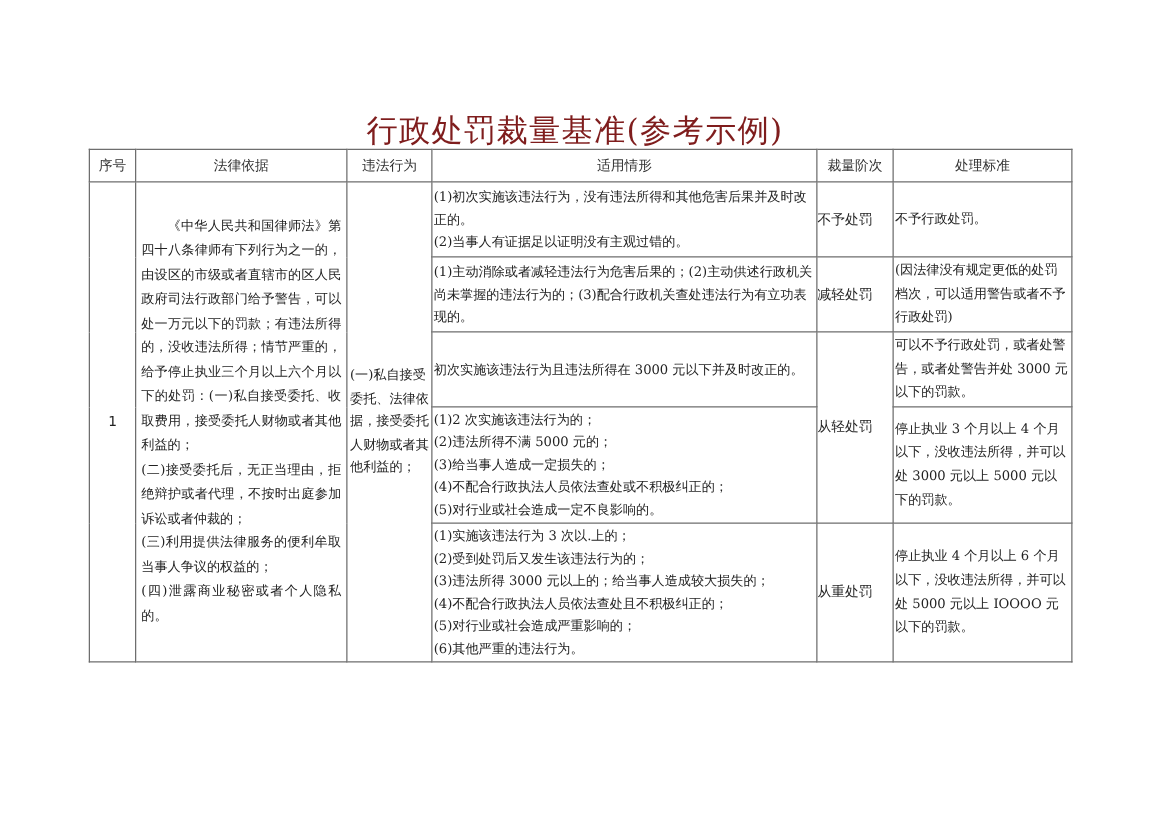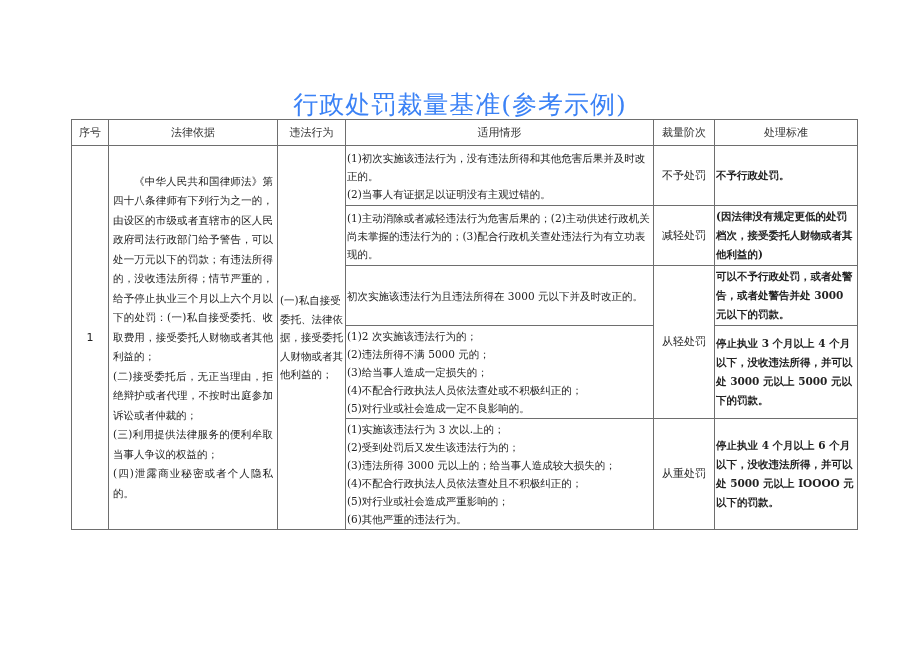--- a/index.html
+++ b/index.html
@@ -1,30 +1,30 @@
 <!DOCTYPE html>
 <html><head>
 <meta charset="utf-8">
 <style>
   html, body { margin: 0; padding: 0; background: #ffffff; }
   body { width: 920px; height: 651px; position: relative; overflow: hidden;
          font-family: "DejaVu Serif", "Liberation Serif", serif; color: #222; }
   .title { position: absolute; left: 0; width: 920px; top: 88px; text-align: center;
-           font-size: 25px; letter-spacing: 1px; color: #3b82f6; font-weight: normal; }
+           font-size: 25px; letter-spacing: 1px; color: #7f1d1d; font-weight: normal; }
   table.grid { position: absolute; left: 71px; top: 119px; width: 786px;
                border-collapse: collapse; table-layout: fixed; }
   table.grid td, table.grid th { border: 1px solid #6e6e6e; padding: 0; vertical-align: middle; }
   th { font-weight: normal; font-size: 11px; color: #333; height: 25px; }
   td { font-size: 10.5px; line-height: 18px; color: #222; }
   .c-num { text-align: center; font-family: "DejaVu Sans", "Liberation Sans", sans-serif; font-size: 11px; }
   .c-basis { padding: 0 4px !important; text-align: justify; line-height: 19.5px; }
   .c-act { padding: 0 2px !important; line-height: 18.5px; }
   .c-sit { padding: 1px 1px !important; margin-top: 11px; }
-  .c-level { text-align: center; font-size: 11px; }
-  .c-std { padding: 1px 1px !important; line-height: 19px; font-weight: bold; }
+  .c-level { font-size: 11px; }
+  .c-std { padding: 1px 1px !important; line-height: 19px; }
   .indent { text-indent: 2em; display: block; }
   .line { display: block; white-space: pre-wrap; }
 </style>
 </head>
 <body>
 
 <div class="title">行政处罚裁量基准(参考示例)</div>
 
 <table class="grid">
   <colgroup>
@@ -60,21 +60,21 @@
         <span class="line">(1)初次实施该违法行为，没有违法所得和其他危害后果并及时改正的。</span>
         <span class="line">(2)当事人有证据足以证明没有主观过错的。</span>
       </td>
       <td class="c-level">不予处罚</td>
       <td class="c-std">不予行政处罚。</td>
     </tr>
 
     <tr style="height:57px">
       <td class="c-sit">(1)主动消除或者减轻违法行为危害后果的；(2)主动供述行政机关尚未掌握的违法行为的；(3)配合行政机关查处违法行为有立功表现的。</td>
       <td class="c-level">减轻处罚</td>
-      <td class="c-std">(因法律没有规定更低的处罚档次，接受委托人财物或者其他利益的)</td>
+      <td class="c-std">(因法律没有规定更低的处罚档次，可以适用警告或者不予行政处罚)</td>
     </tr>
 
     <tr style="height:53px">
       <td class="c-sit">初次实施该违法行为且违法所得在 3000 元以下并及时改正的。</td>
       <td class="c-level" rowspan="2">从轻处罚</td>
       <td class="c-std">可以不予行政处罚，或者处警告，或者处警告并处 3000 元以下的罚款。</td>
     </tr>
     <tr style="height:93px">
       <td class="c-sit">
         <span class="line">(1)2 次实施该违法行为的；</span>

